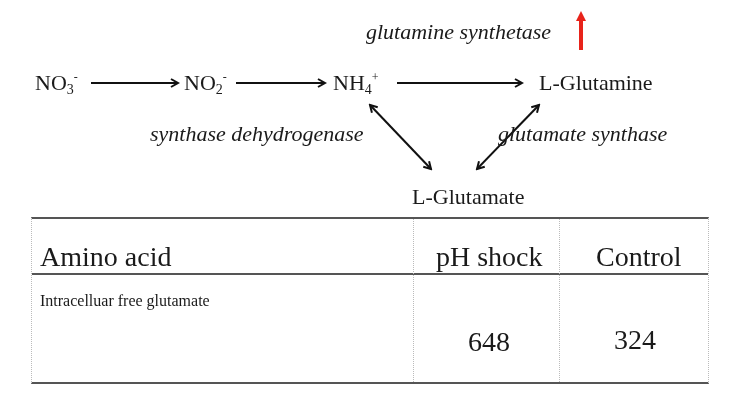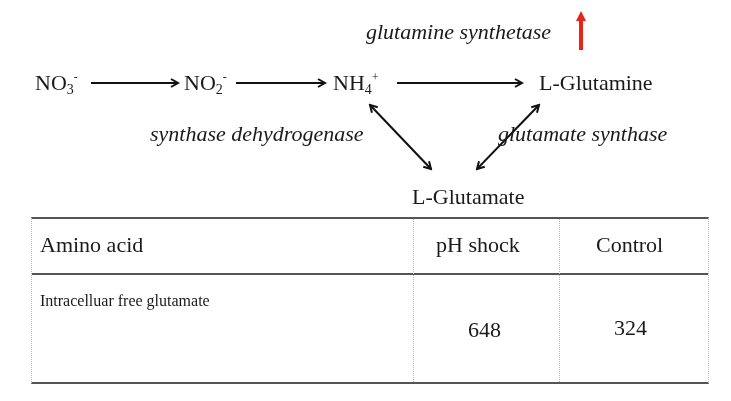--- a/index.html
+++ b/index.html
@@ -10,21 +10,21 @@
   .enz { font-size:22px; line-height:22px;font-style:italic; }
   .sub { font-size:14px; position:relative; top:4px; }
   .sup { font-size:12px; position:relative; top:-9px; }
   svg.arrows { position:absolute; left:0; top:0; }
   
   .tbl { position:absolute; left:31px; top:217px; width:678px; height:167px;
          border-top:2px solid #555; border-bottom:2px solid #555;
          border-left:1px dotted #bbb; border-right:1px dotted #bbb; box-sizing:border-box; }
   .hdr-line { position:absolute; left:0; right:0; top:54px; border-top:2px solid #555; }
   .vdiv { position:absolute; top:0; bottom:0; border-left:1px dotted #bbb; }
-  .cell { position:absolute; font-size:22px; line-height:26px; }
+  .cell { position:absolute; font-size:28px; line-height:26px;margin-top:12px; }
   .cell-sm { position:absolute; font-size:16px; line-height:22px; }
 </style>
 </head>
 <body>
 
 <svg class="arrows" width="731" height="210">
   <defs>
     <marker id="ah" markerWidth="10" markerHeight="10" refX="8" refY="5" orient="auto" markerUnits="userSpaceOnUse">
       <path d="M1,1 L8,5 L1,9" fill="none" stroke="#111" stroke-width="2"></path>
     </marker>

